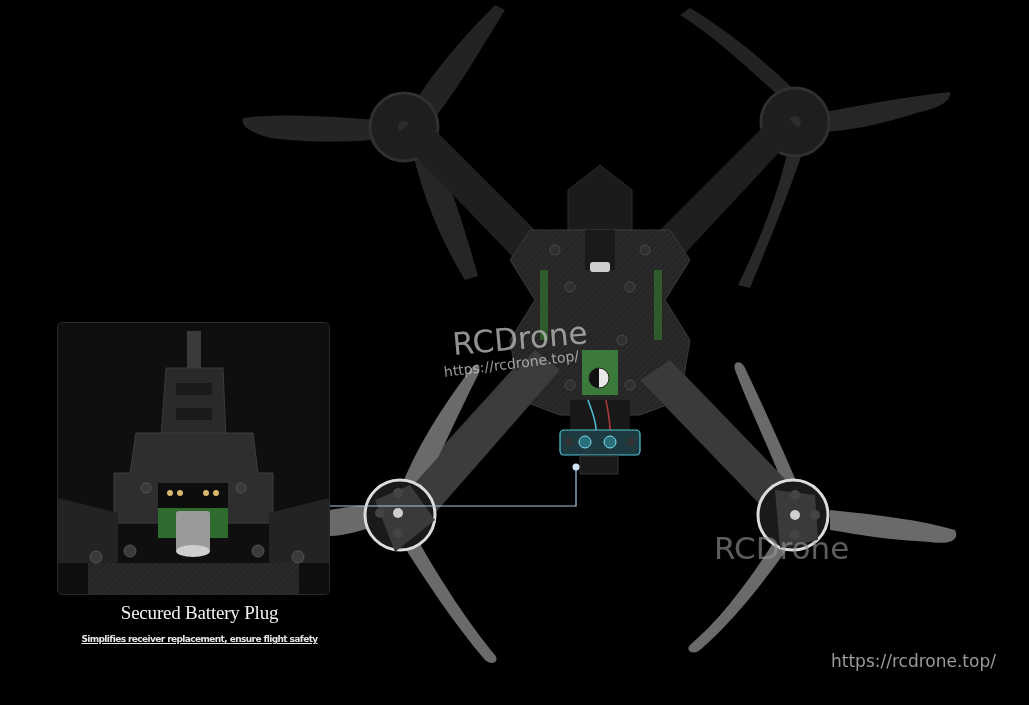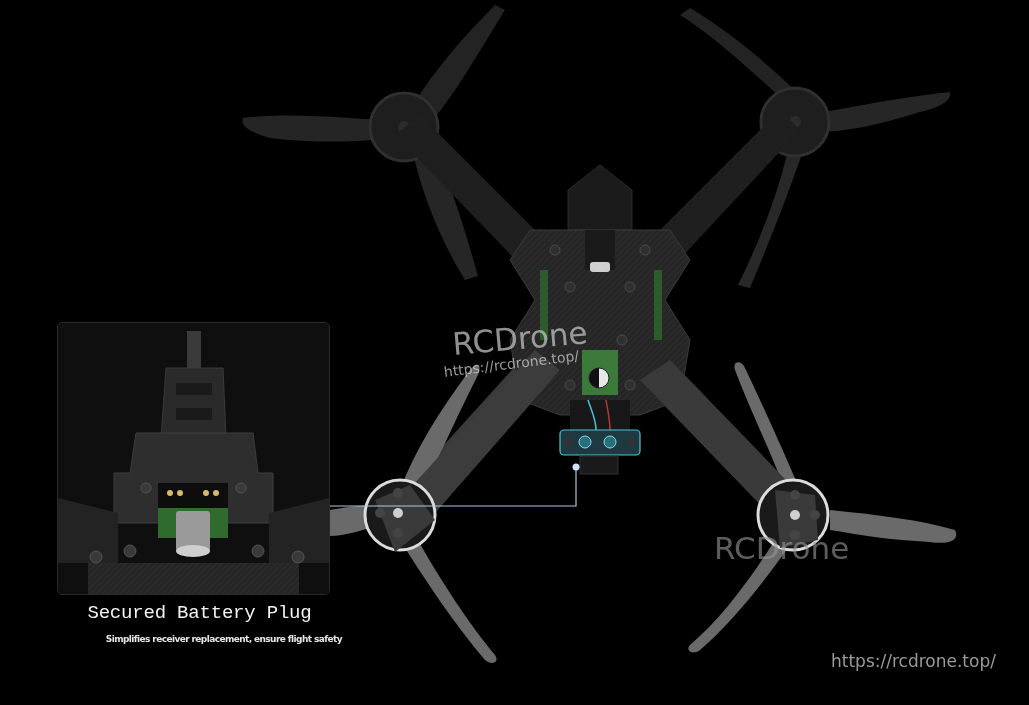--- a/index.html
+++ b/index.html
@@ -5,26 +5,27 @@
   html, body { margin:0; padding:0; background:#000; }
   body { width:1029px; height:705px; position:relative; overflow:hidden; font-family:"DejaVu Sans", sans-serif; }
   #scene { position:absolute; left:0; top:0; width:1029px; height:705px; }
   .inset {
     position:absolute; left:57px; top:322px; width:271px; height:271px;
     background:#101010; border:1px solid #2a2a2a; border-radius:5px; overflow:hidden;
   }
   .inset svg { position:absolute; left:0; top:0; }
   .caption-title {
     position:absolute; left:57px; top:602px; width:285px; text-align:center;
-    color:#f2f2f2; font-size:19px; font-family:Liberation Mono, monospace; letter-spacing:-0.2px;
+    color:#f2f2f2; font-size:19px; font-family:Liberation Serif, serif; letter-spacing:-0.2px;
   }
   .caption-sub {
-    position:absolute; left:57px; top:634px; width:285px; text-align:right;
+    position:absolute; left:57px; top:634px; width:285px; text-align:center;
     color:#e6e6e6; font-size:9px; font-weight:bold; letter-spacing:-0.6px;
     font-family:"DejaVu Sans", sans-serif;
+    text-decoration:underline;
   }
   .wm-big {
     position:absolute; left:451px; top:326px; color:rgba(200,200,200,0.72);
     font-size:31px; transform:rotate(-5deg); transform-origin:left top;
     font-family:"DejaVu Sans", sans-serif;
   }
   .wm-url-tilted {
     position:absolute; left:443px; top:364px; color:rgba(210,210,210,0.72);
     font-size:14px; transform:rotate(-7deg); transform-origin:left top;
     font-family:"DejaVu Sans", sans-serif;

